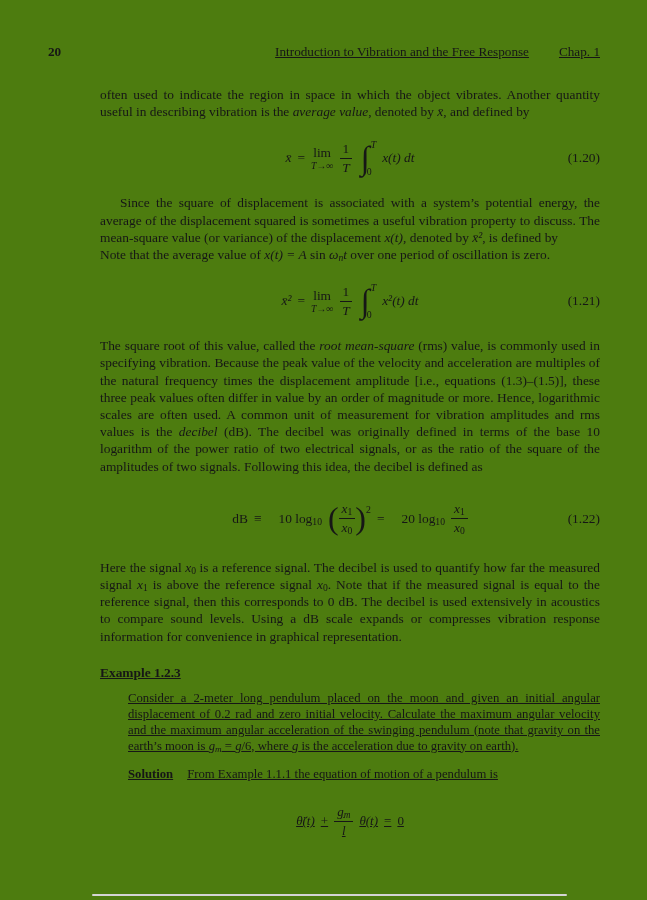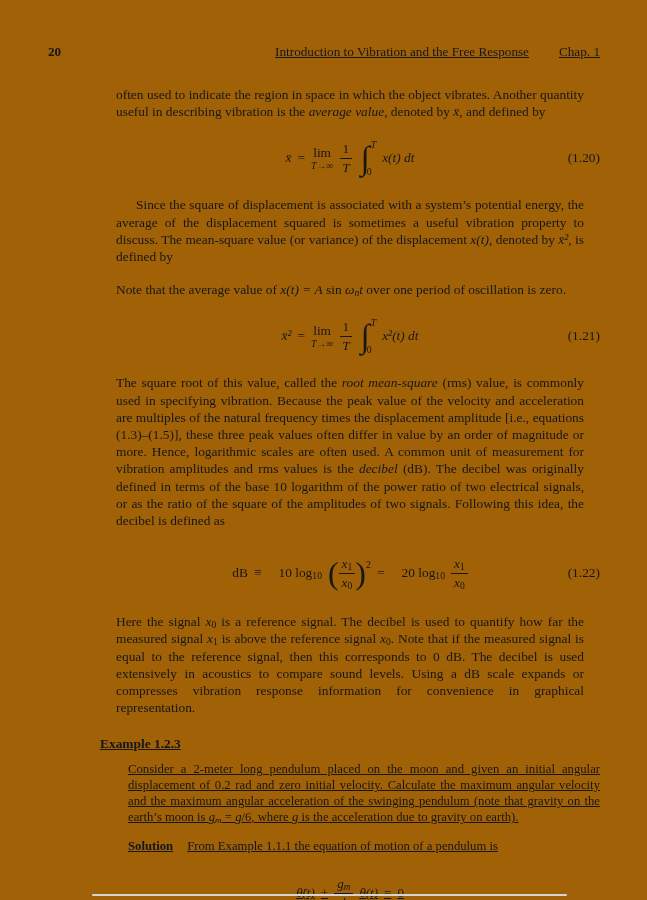--- a/index.html
+++ b/index.html
@@ -1,36 +1,36 @@
 <!DOCTYPE html>
 <html><head>
 <meta charset="utf-8">
 <style>
   html, body { margin:0; padding:0; background:#ffffff; }
   .page {
     position:relative;
     width:647px; height:900px;
-    background:#a16207;
+    background:#4d7c0f;
     font-family:"Liberation Serif","DejaVu Serif",serif;
     color:#161616;
     overflow:hidden;
   }
   
   .page-header {
     display:flex; justify-content:space-between; align-items:baseline;
     padding:44px 47px 0 48px;
     font-size:13.2px;
   }
   .page-number { font-weight:bold; }
   .running-head { display:flex; gap:30px;text-decoration:underline; }
 
   
   .content { margin:26px 47px 0 100px; }
   p.body-text {
-    margin:16px; font-size:13.4px; line-height:17.2px;
+    margin:0; font-size:13.4px; line-height:17.2px;
     text-align:justify;
   }
   p.indent { text-indent:20px; }
   em { font-style:italic; }
   sub { font-size:0.72em; vertical-align:-0.25em; line-height:0; }
 
   
   .equation {
     position:relative;
     display:flex; justify-content:center; align-items:center;

